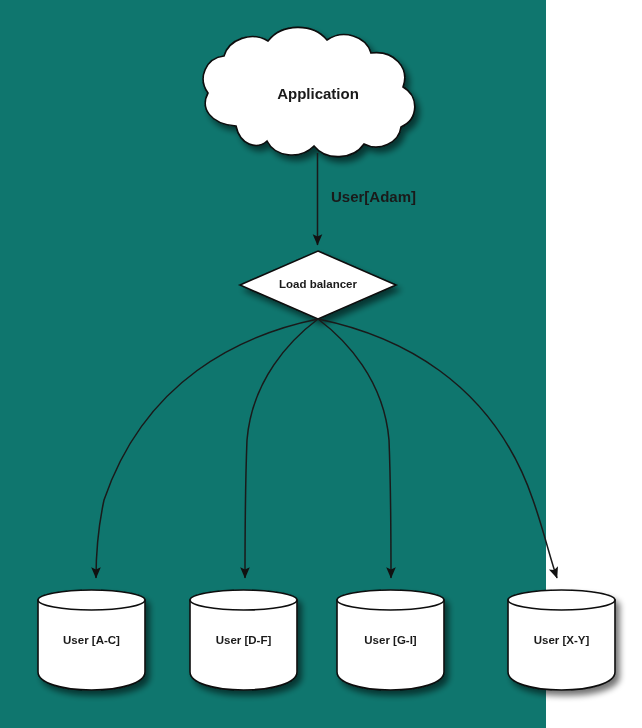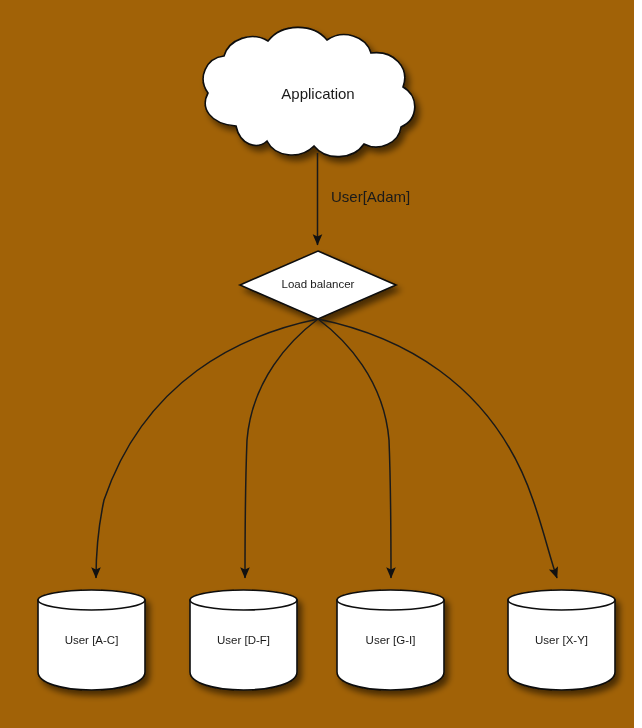--- a/index.html
+++ b/index.html
@@ -8,23 +8,24 @@
     background: #ffffff;
   }
   body {
     width: 642px;
     height: 728px;
     overflow: hidden;
     font-family: "Liberation Sans", sans-serif;
   }
   #diagram-root {
     position: relative;
-    width: 634px;
+    width: 546px;
     height: 728px;
-    background: #a16207;
+    background: #0f766e;
+    font-weight: bold;
   }
   #diagram-svg {
     position: absolute;
     top: 0;
     left: 0;
     width: 642px;
     height: 728px;
     display: block;
   }
   .node-label {

